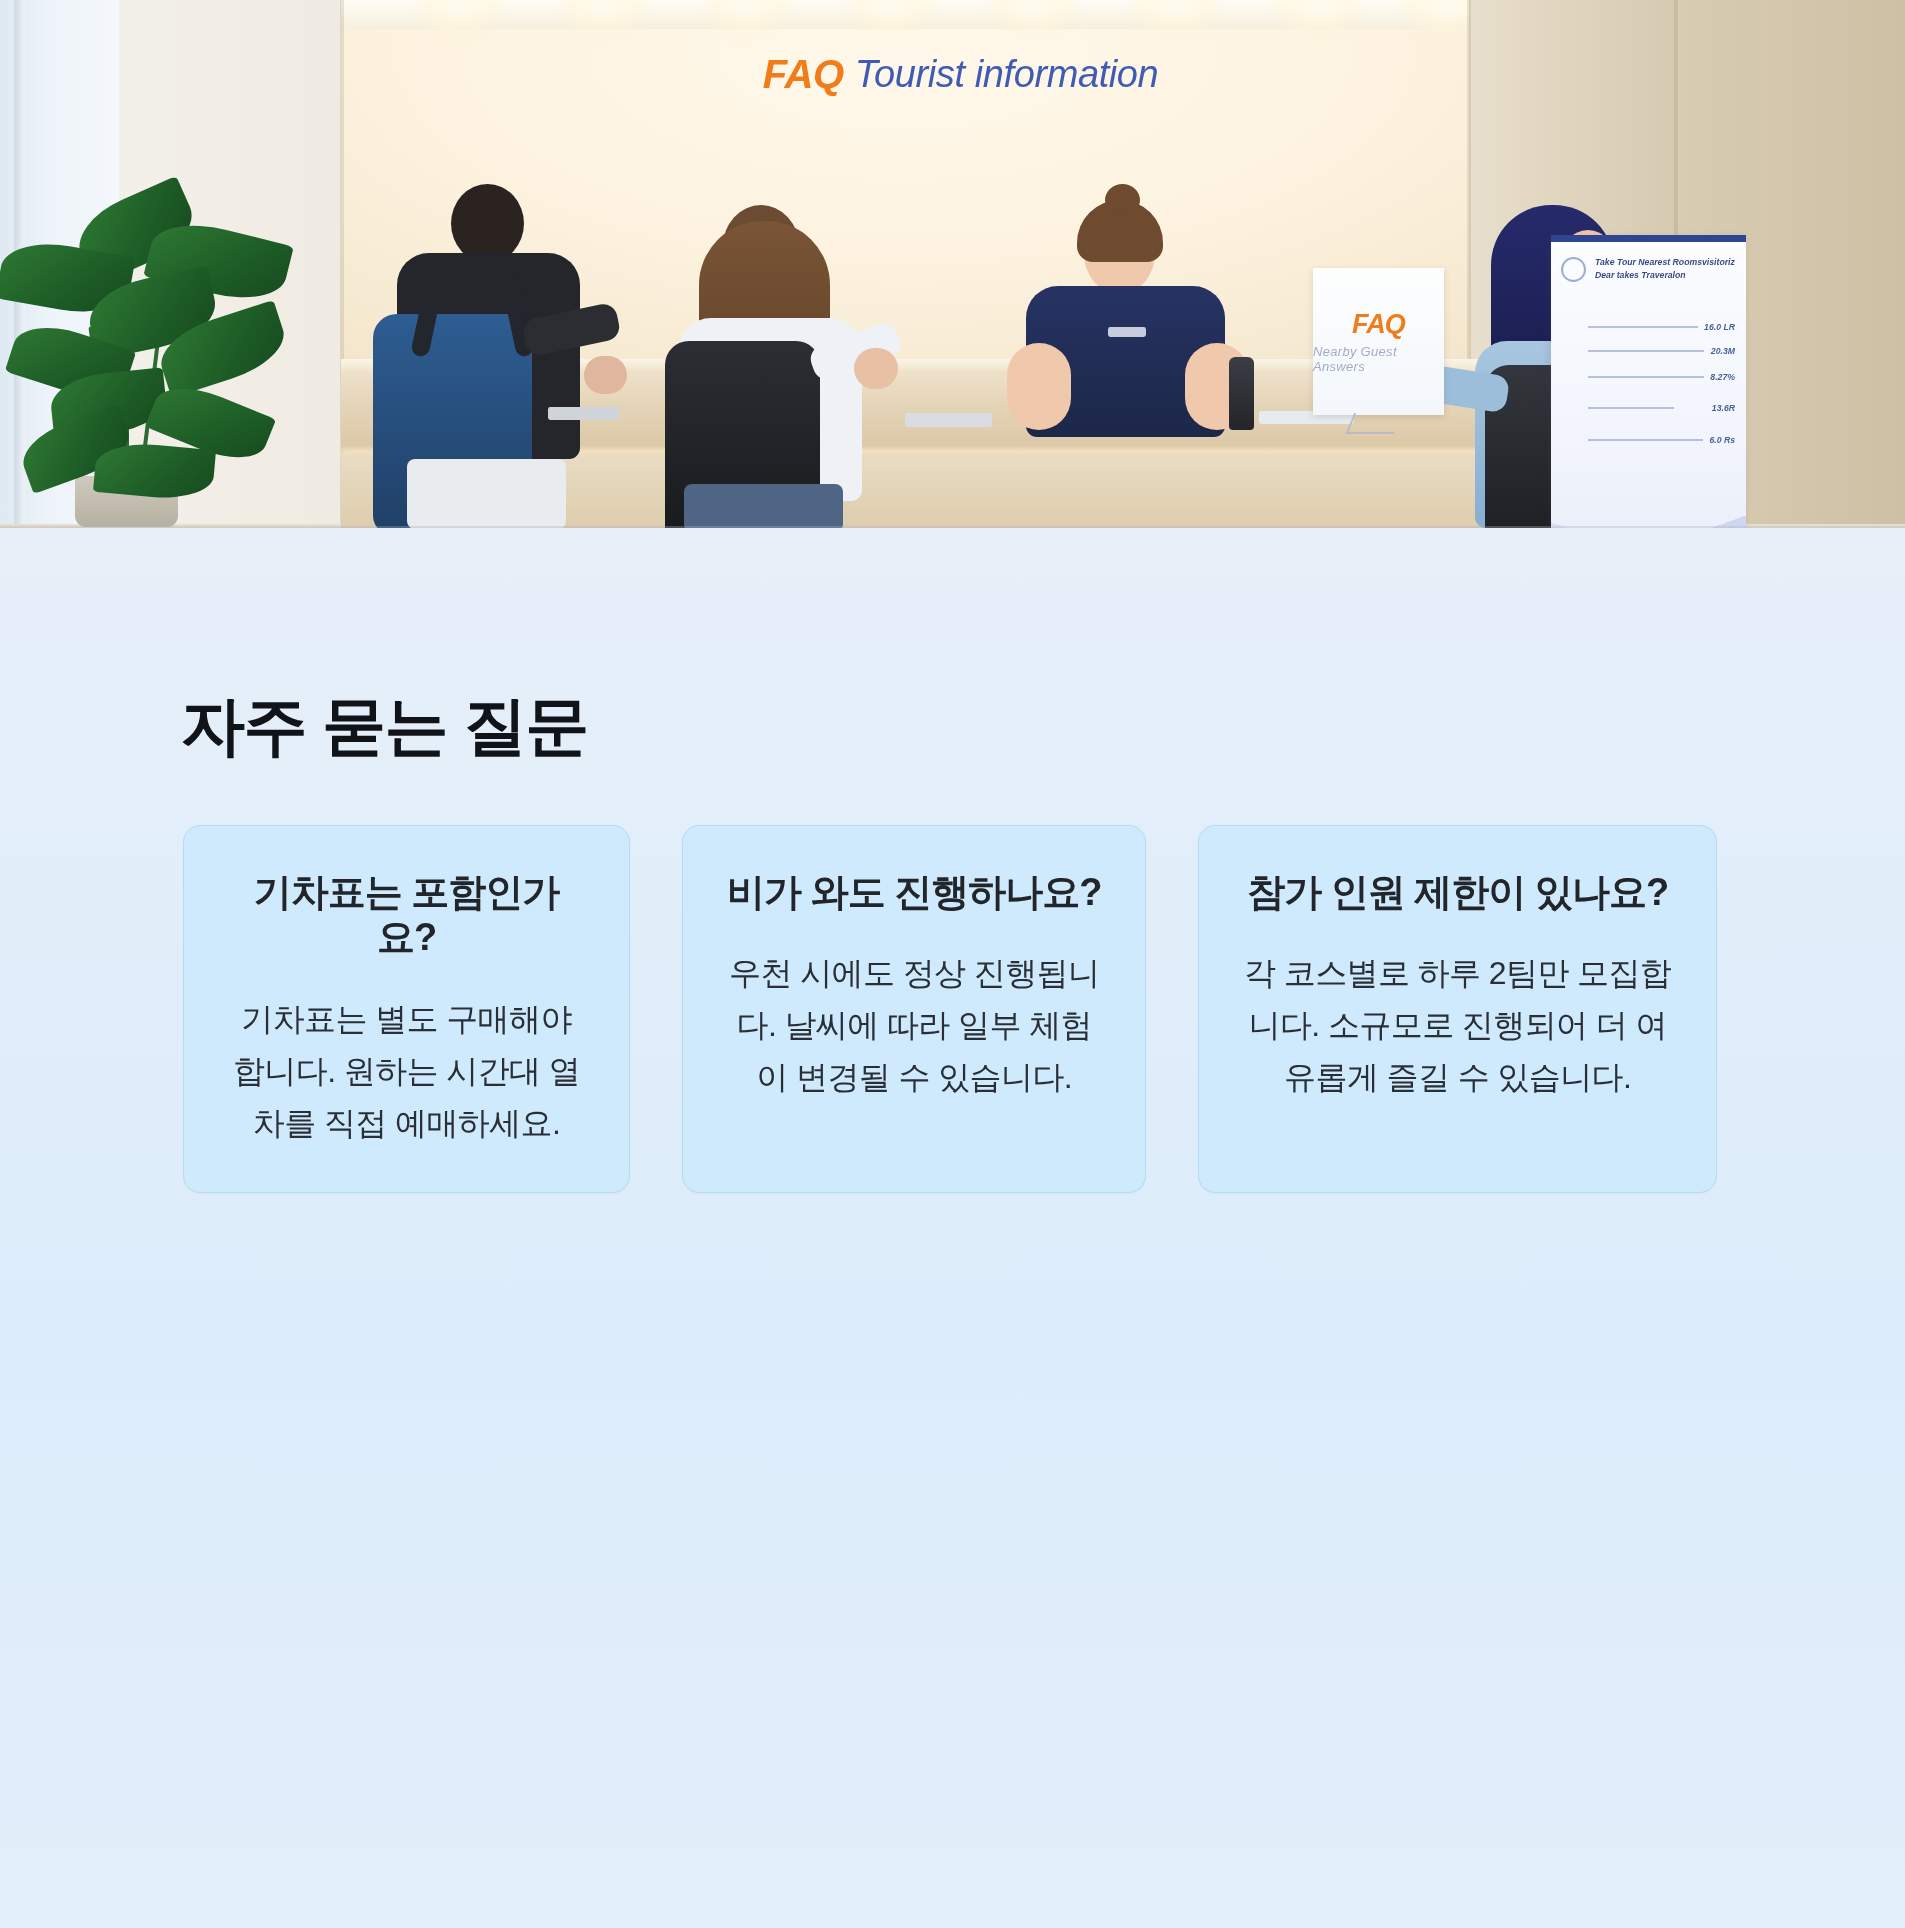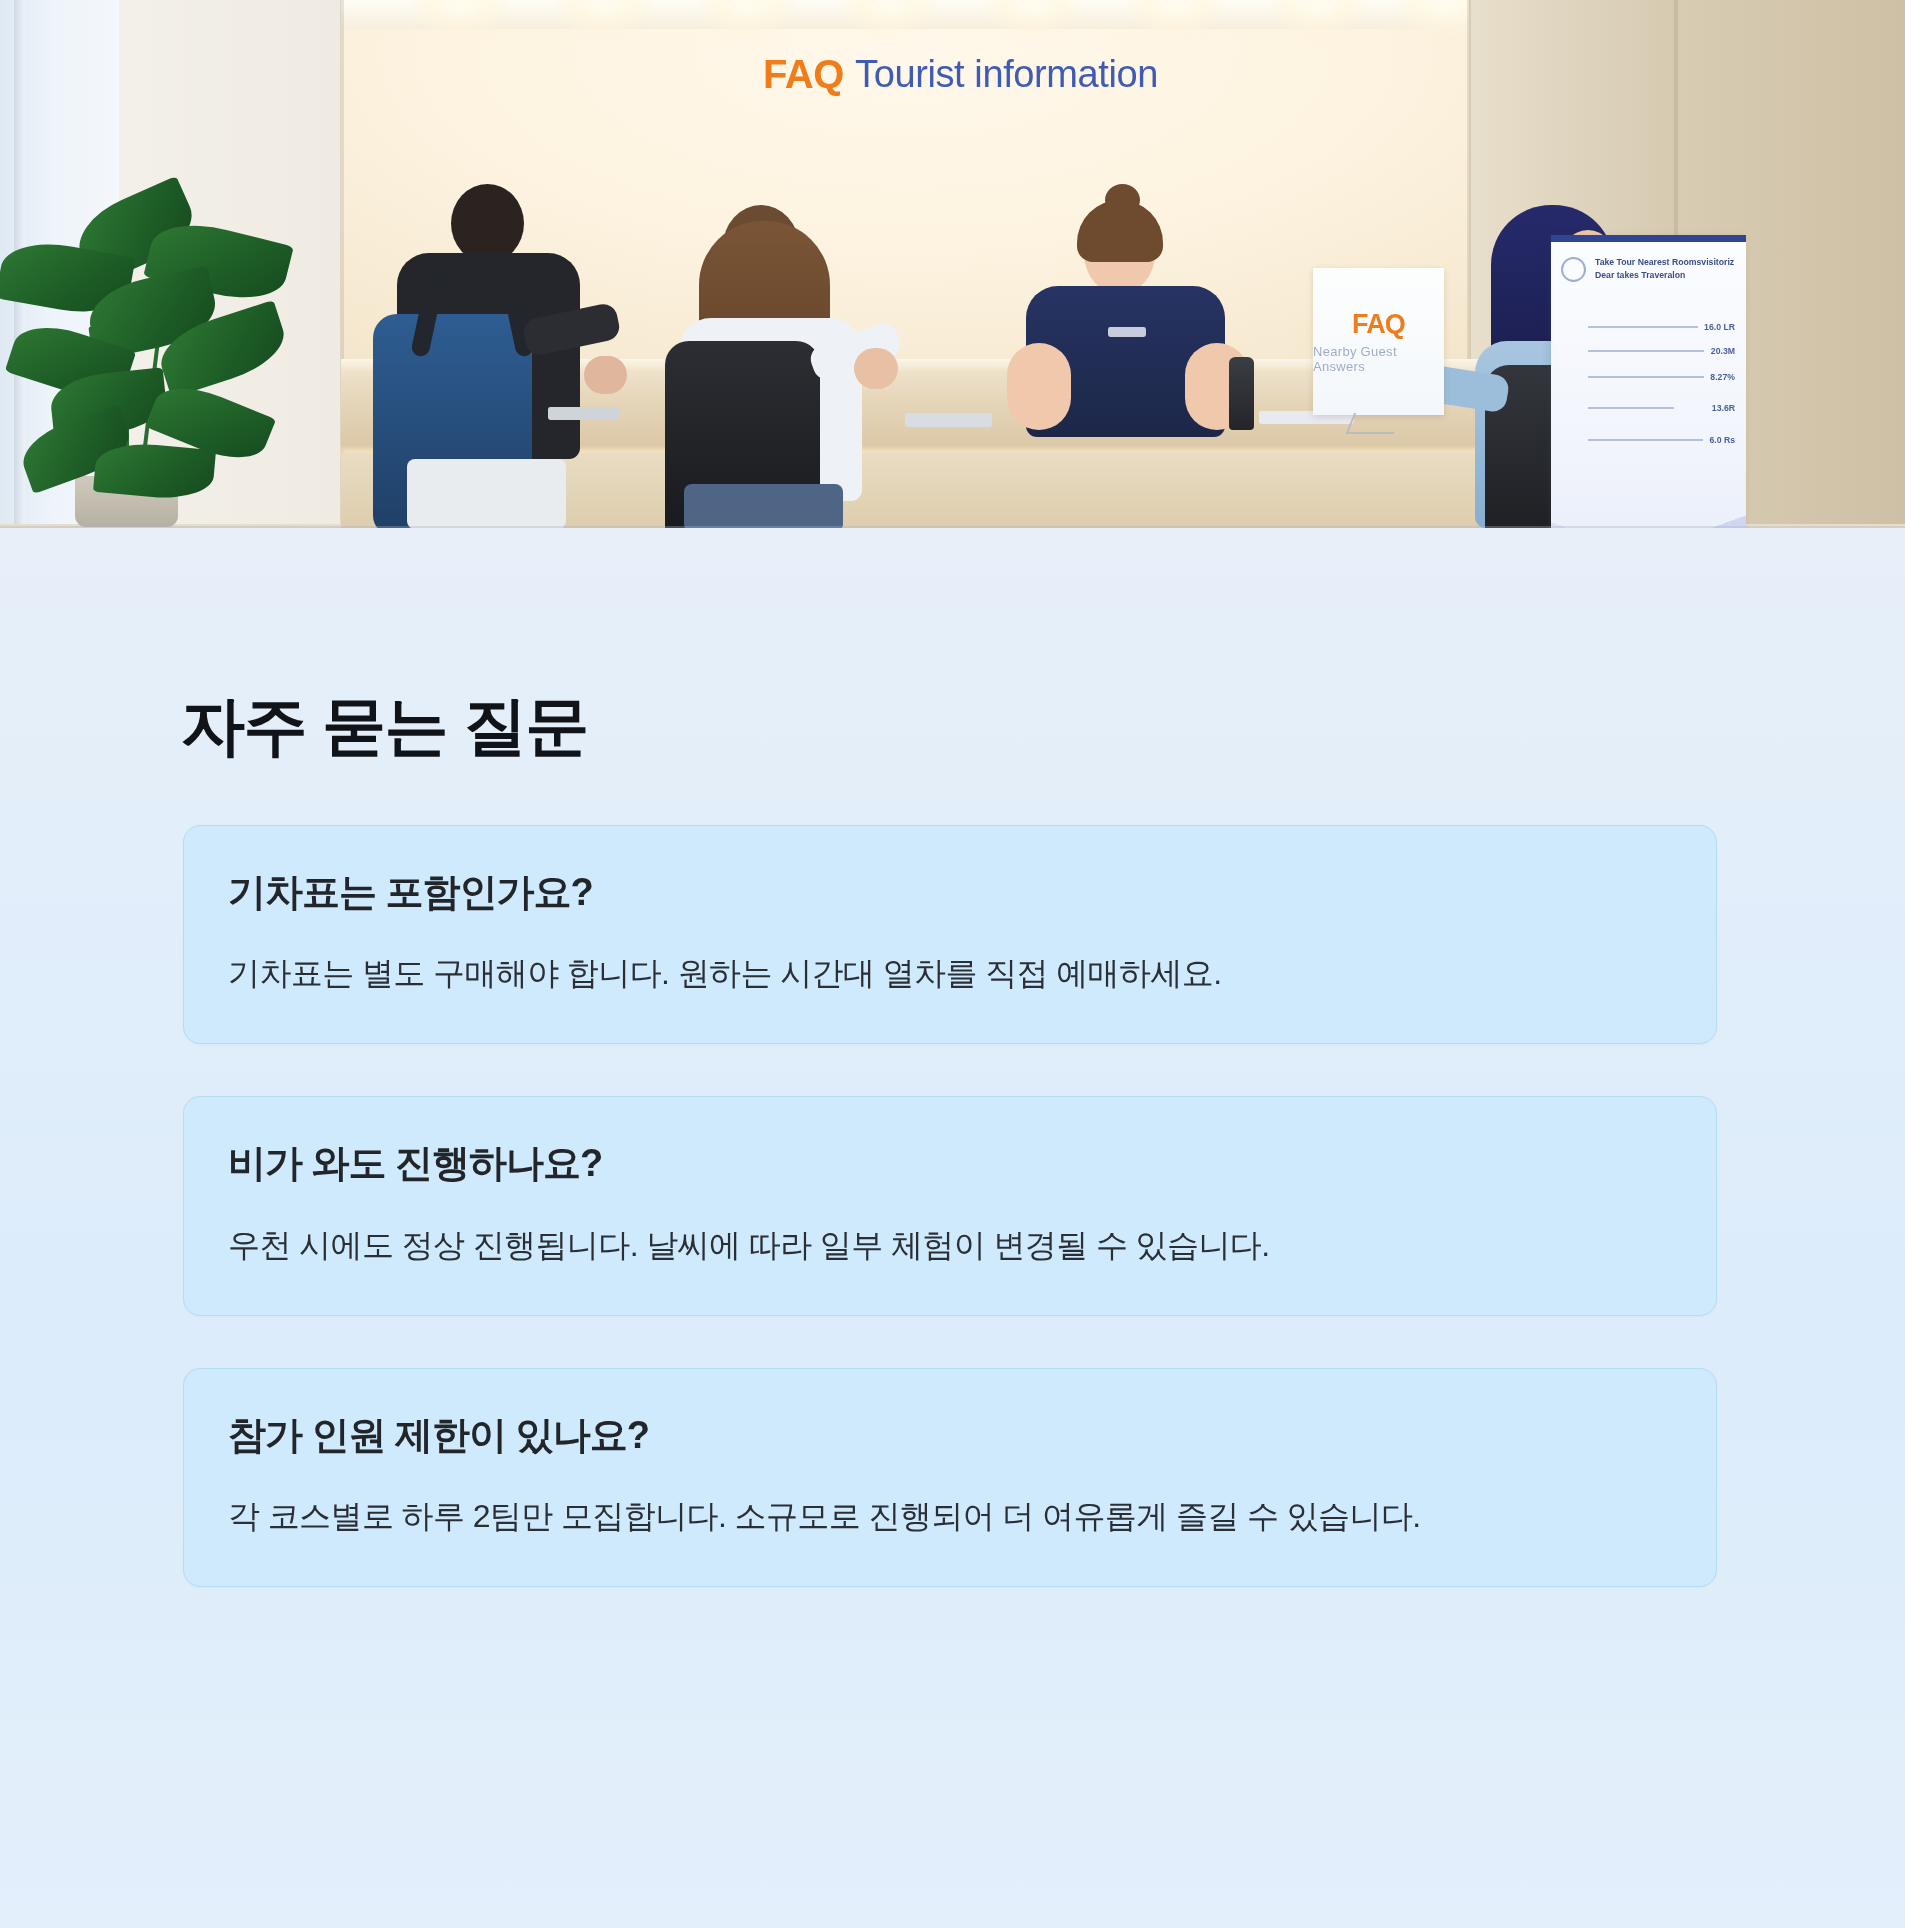--- a/index.html
+++ b/index.html
@@ -20,20 +20,21 @@
         #e3effb 100%);
   }
 
   
   .hero {
     position: relative;
     width: 1906px;
     height: 528px;
     overflow: hidden;
     background: #efe9dd;
+    font-style: italic;
   }
 
   .hero-canvas { position: absolute; inset: 0; }
 
   
   .wall {
     position: absolute;
     left: 0; top: 0; right: 0; bottom: 0;
     background: linear-gradient(180deg, #f6f2e8 0%, #efe8d9 55%, #e6ddcb 100%);
   }
@@ -254,23 +255,24 @@
     font-weight: 700;
     color: #101317;
     letter-spacing: -1.6px;
     line-height: 1.12;
   }
 
   .faq-list {
     margin: 62px 8px 0 0;
     padding: 0 181px 0 183px;
     display: flex;
-    flex-direction: column;
+    flex-direction: row;
     gap: 52px;
     list-style: none;
+    text-align: center;
   }
 
   .faq-card {
     background: #cfeafc;
     border: 1.6px solid #b3ddf2;
     border-radius: 17.5px;
     padding: 44px 44px 43px 44px;
     box-shadow: 0 0.8px 1.6px rgba(80,120,150,0.05);
   }
 

